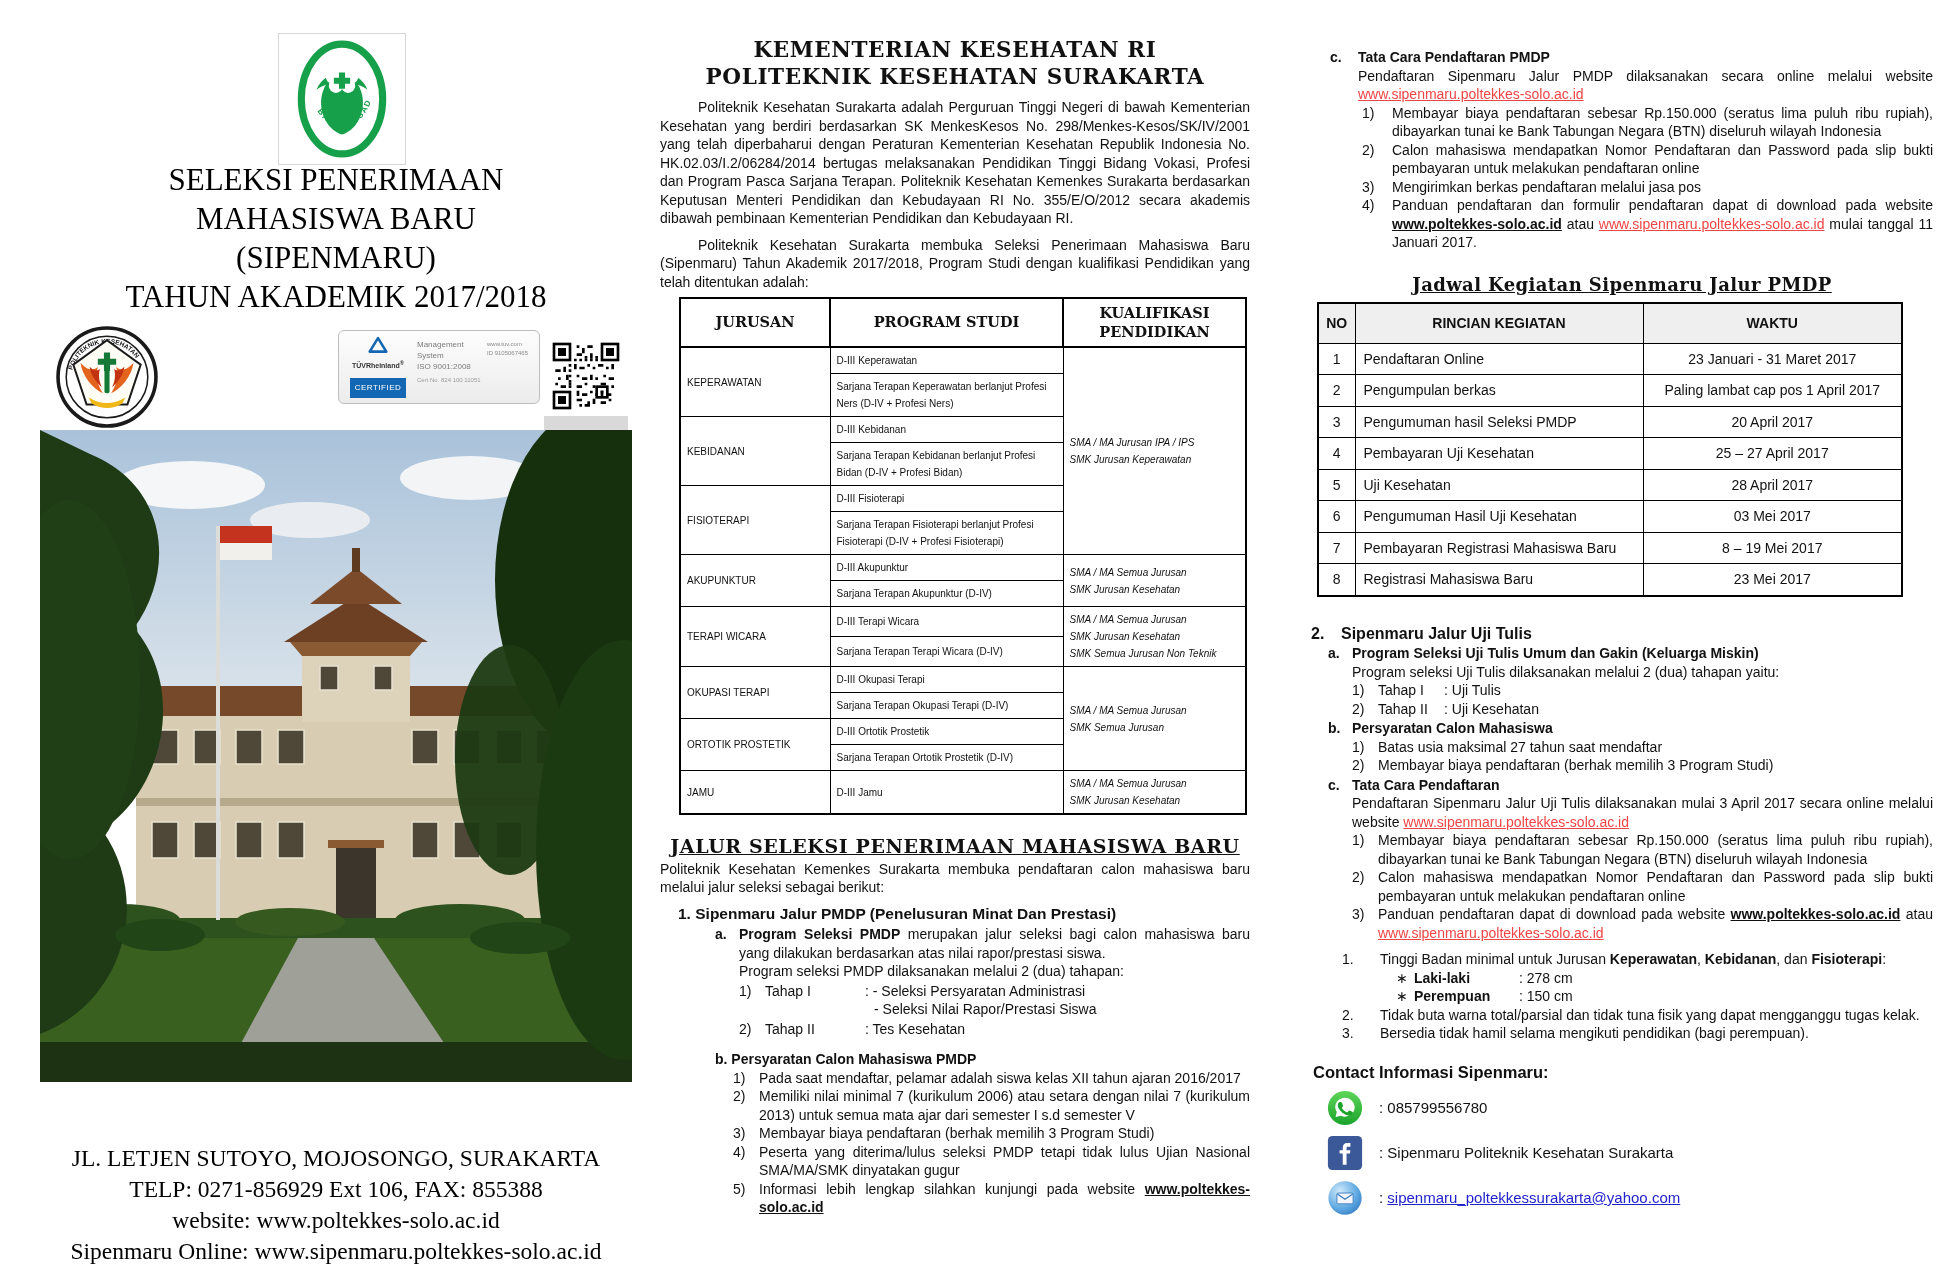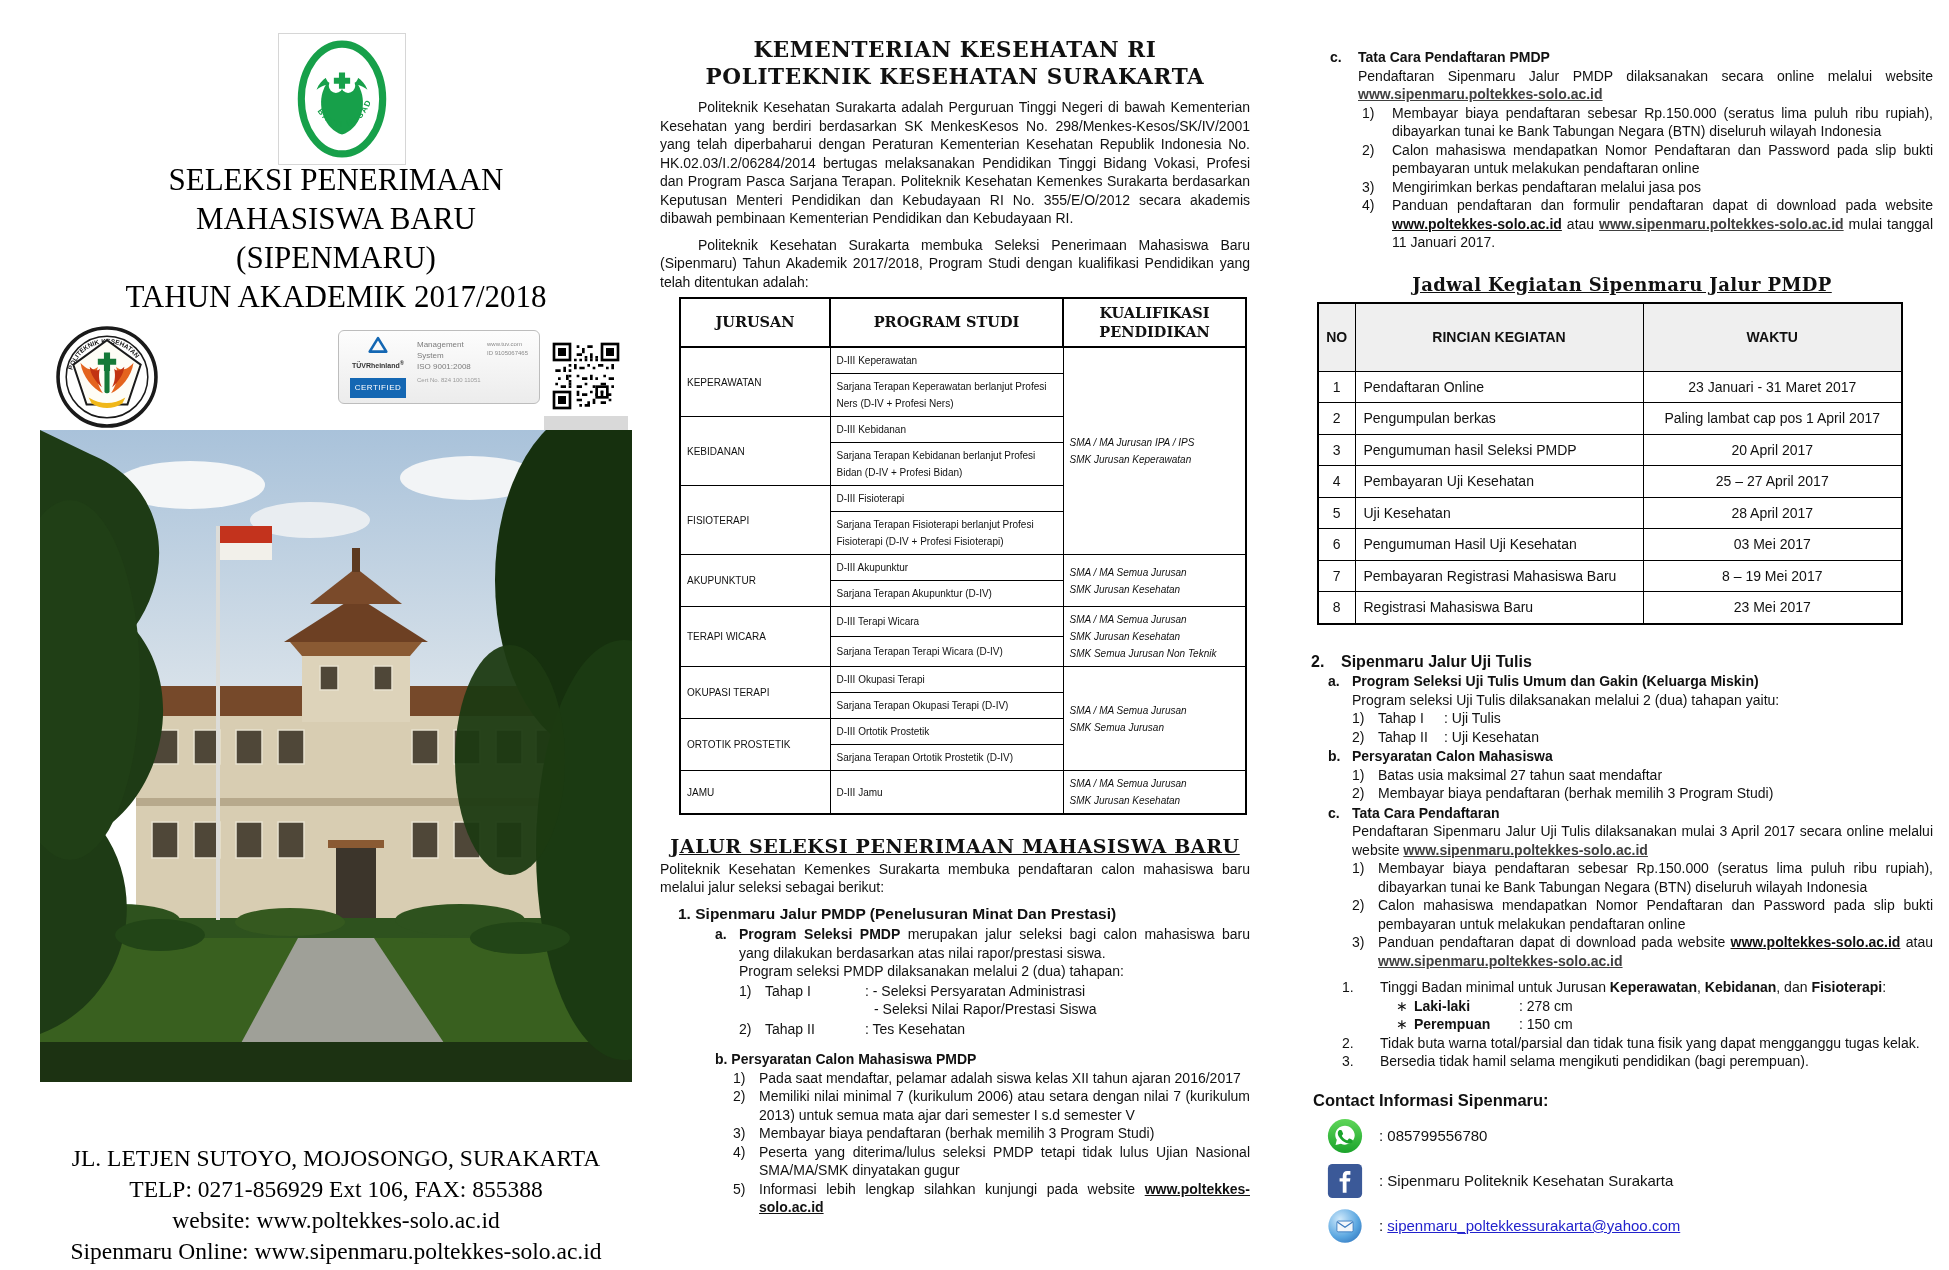--- a/index.html
+++ b/index.html
@@ -6,21 +6,21 @@
   html,body { background:#ffffff; }
   #page {
     position: relative; width: 1949px; height: 1270px;
     background: #ffffff; overflow: hidden;
     font-family: "Liberation Sans", sans-serif;
     font-size: 14px; line-height: 18.5px; color: #111;
   }
   .slab { font-family: "DejaVu Serif", serif; font-weight: bold; }
   .j { text-align: justify; }
   .b { font-weight: bold; }
-  .lnk { color: #404040; font-weight: bold; text-decoration: underline; cursor: pointer; }
+  .lnk { color: #ef4444; font-weight: normal; text-decoration: underline; cursor: pointer; }
   .lnk-dark { color: #111; font-weight: bold; text-decoration: underline; cursor: pointer; }
   .lnk-plain { color: #2222cc; text-decoration: underline; cursor: pointer; }
 
   
   .kemenkes-box { position:absolute; left:278px; top:33px; width:128px; height:132px;
     border:1px solid #d6d6d6; display:flex; align-items:center; justify-content:center; background:#fff; }
   .main-title { position:absolute; left:28px; top:160px; width:616px; text-align:center;
     font-family:"Liberation Serif", serif; font-size:31px; line-height:39px; color:#000; }
   .poltekkes-logo { position:absolute; left:56px; top:326px; width:102px; height:102px; }
   .tuv-badge { position:absolute; left:338px; top:330px; width:202px; height:74px;
@@ -69,21 +69,21 @@
 
   
   .col-right { position:absolute; left:1311px; top:48px; width:622px; }
   .pmdp-c { display:flex; margin-left:19px; }
   .pmdp-c > .lab { width:28px; flex:none; font-weight:bold; }
   .pmdp-c > .cont { flex:1; }
   .pmdp-c .ni { margin-left:4px; }
   .pmdp-c .ni .n { width:30px; }
   .jadwal-title { text-align:center; font-size:18px; letter-spacing:0.4px; text-decoration:underline; margin-top:24px; }
   .jtable { border-collapse:collapse; table-layout:fixed; width:584px; margin:8px 0 0 6px; border:2px solid #000; }
-  .jtable th { border:1.5px solid #000; background:#efefef; font-size:14px; padding:24px 2px; }
+  .jtable th { border:1.5px solid #000; background:#efefef; font-size:14px; padding:10px 2px; }
   .jtable td { border:1.5px solid #000; font-size:14px; padding:6px 8px; }
   .jtable .c { text-align:center; }
   .ujitulis { margin-top:28px; }
   .ut-head { display:flex; font-weight:bold; font-size:16px; }
   .ut-head .n { width:30px; flex:none; }
   .ut-body { margin-left:17px; }
   .sub { display:flex; margin-top:1px; }
   .sub > .lab { width:24px; flex:none; font-weight:bold; }
   .sub > .cont { flex:1; }
   .tp { display:flex; }

